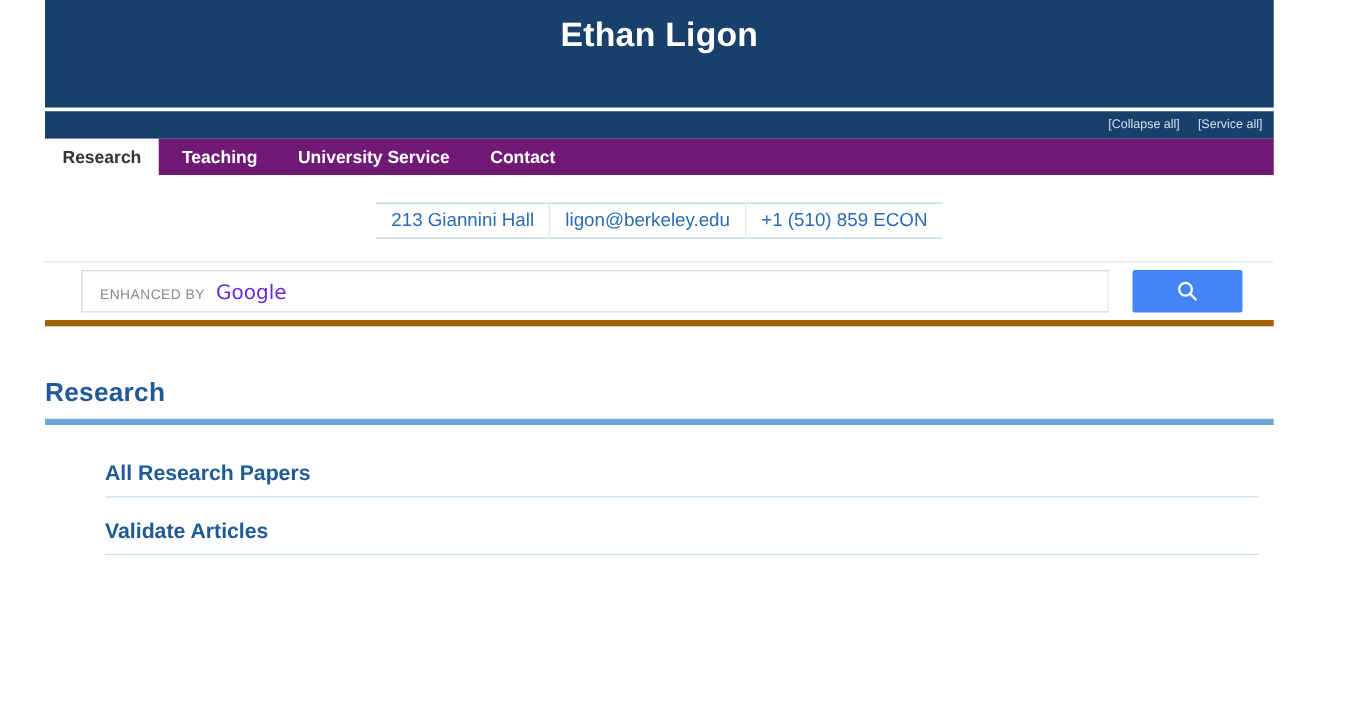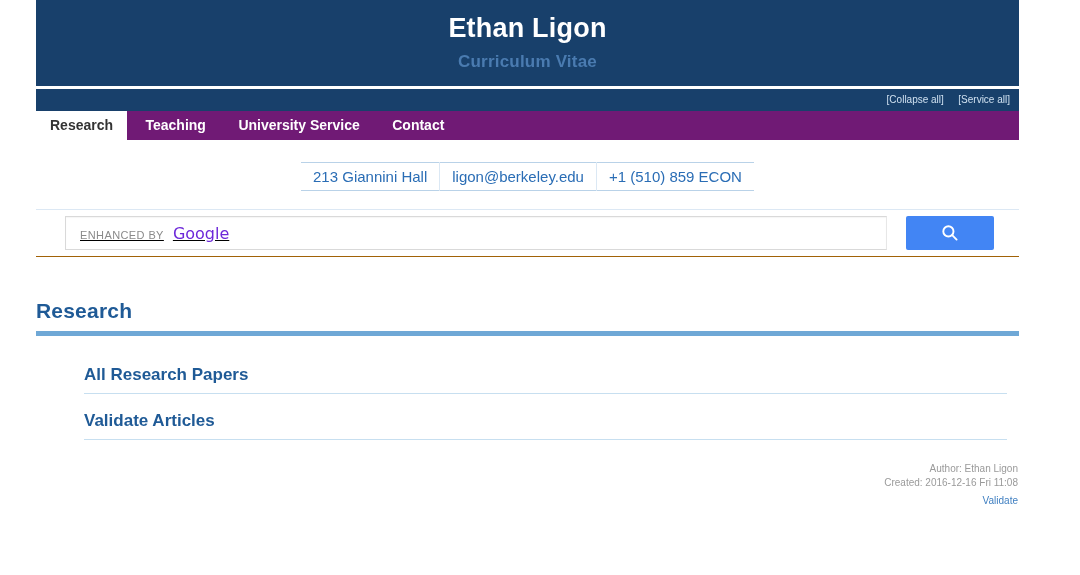--- a/index.html
+++ b/index.html
@@ -125,25 +125,24 @@
     white-space: nowrap;
   }
   .contact-table td + td {
     border-left: 1px solid #dbe8f4;
   }
 
   
   .search-wrap {
     margin-top: 18px;
     border-top: 1px solid #dce8f4;
-    border-bottom: 1px solid #a16207;
+    border-bottom: 5px solid #a16207;
     padding: 6px 0 6px 0;
     display: flex;
     align-items: center;
-    text-decoration: underline;
   }
   .search-field {
     flex: 0 0 822px;
     height: 34px;
     margin-left: 29px;
     border: 1px solid #d9d9d9;
     border-right: 1px solid #e7e7e7;
     background: #ffffff;
     display: flex;
     align-items: center;
@@ -229,21 +228,20 @@
     cursor: pointer;
   }
 </style>
 </head>
 <body>
 
 <div class="page">
 
   <div class="masthead">
     <h1 class="site-title">Ethan Ligon</h1>
-    <div class="site-subtitle">Curriculum Vitae</div>
   </div>
 
   <div class="toggle-bar">
     <a class="toggle-link">[Collapse all]</a>
     <a class="toggle-link">[Service all]</a>
   </div>
 
   <div class="navbar">
     <a class="tab active">Research</a>
     <a class="tab">Teaching</a>
@@ -284,20 +282,15 @@
 
     <ul class="outline-list">
       <li class="outline-item">
         <a class="outline-link">All Research Papers</a>
       </li>
       <li class="outline-item">
         <a class="outline-link">Validate Articles</a>
       </li>
     </ul>
 
-    <div class="postamble">
-      <p>Author: Ethan Ligon</p>
-      <p>Created: 2016-12-16 Fri 11:08</p>
-      <a class="validate-link">Validate</a>
-    </div>
 
   </div>
 </div>
 
 </body></html>

